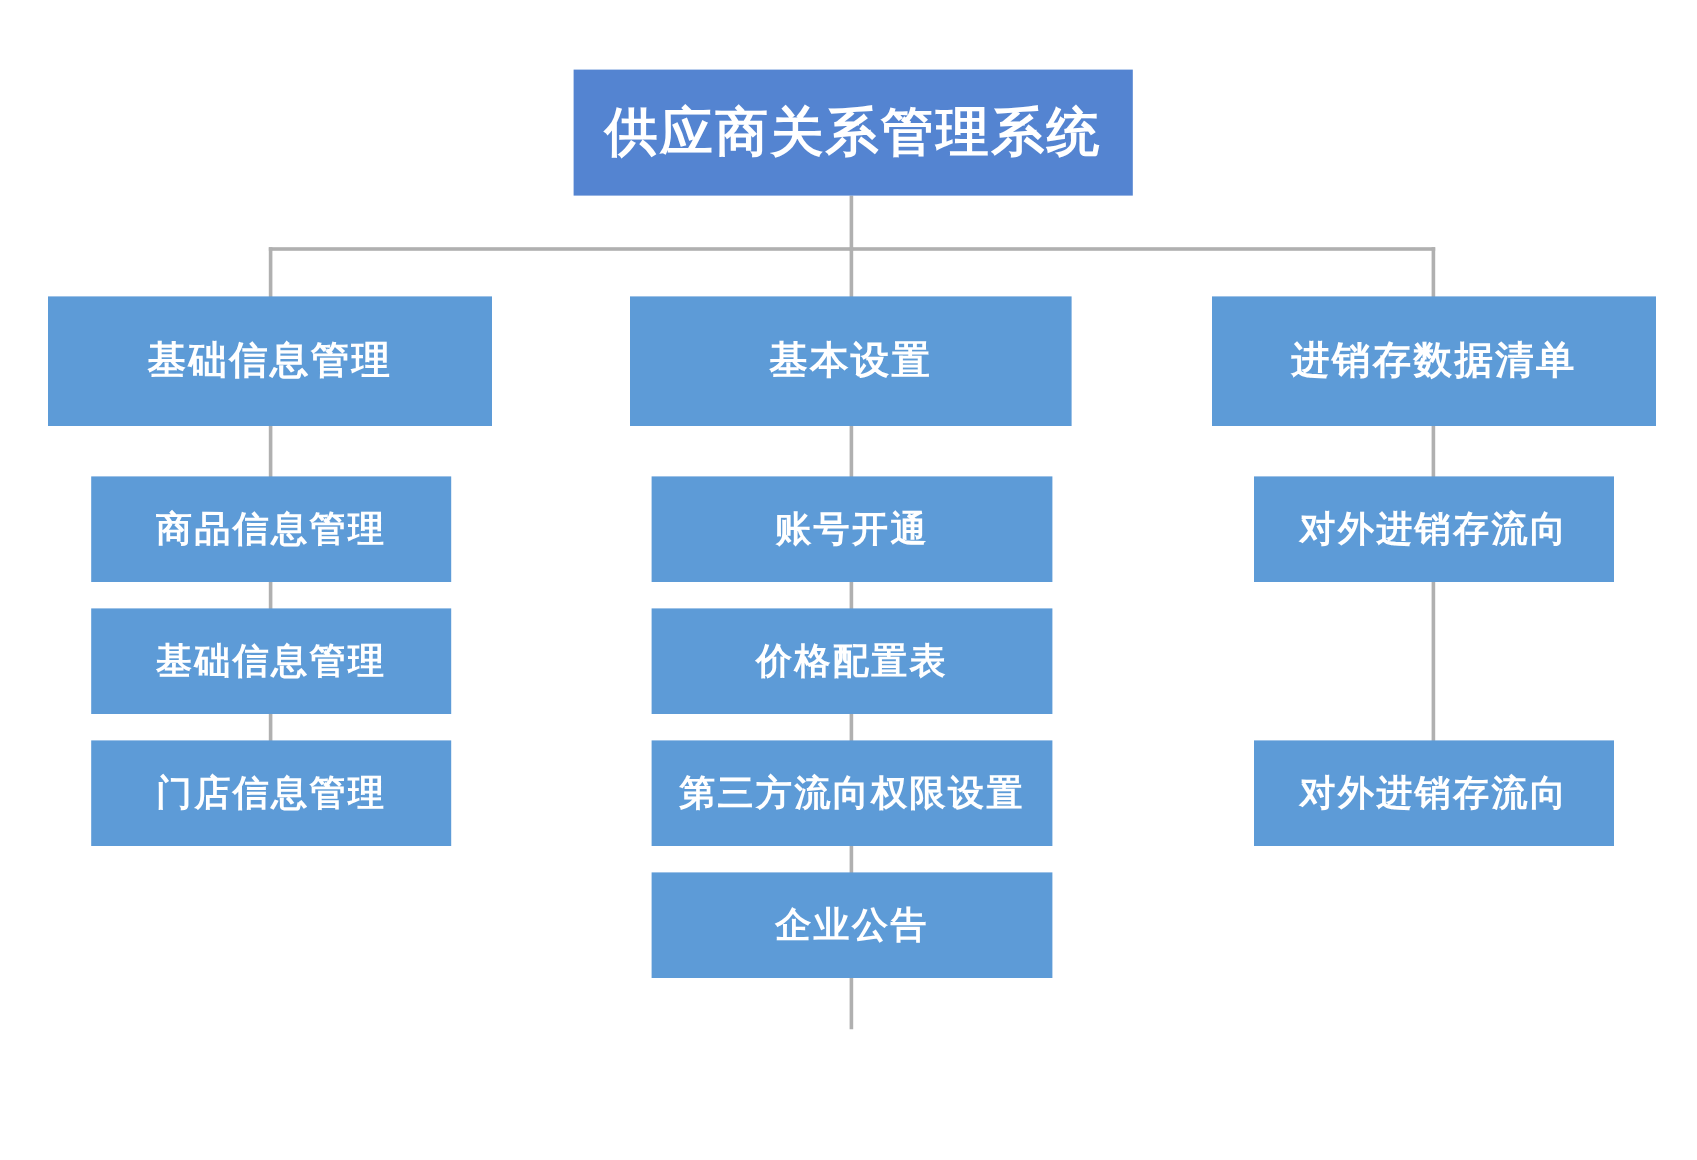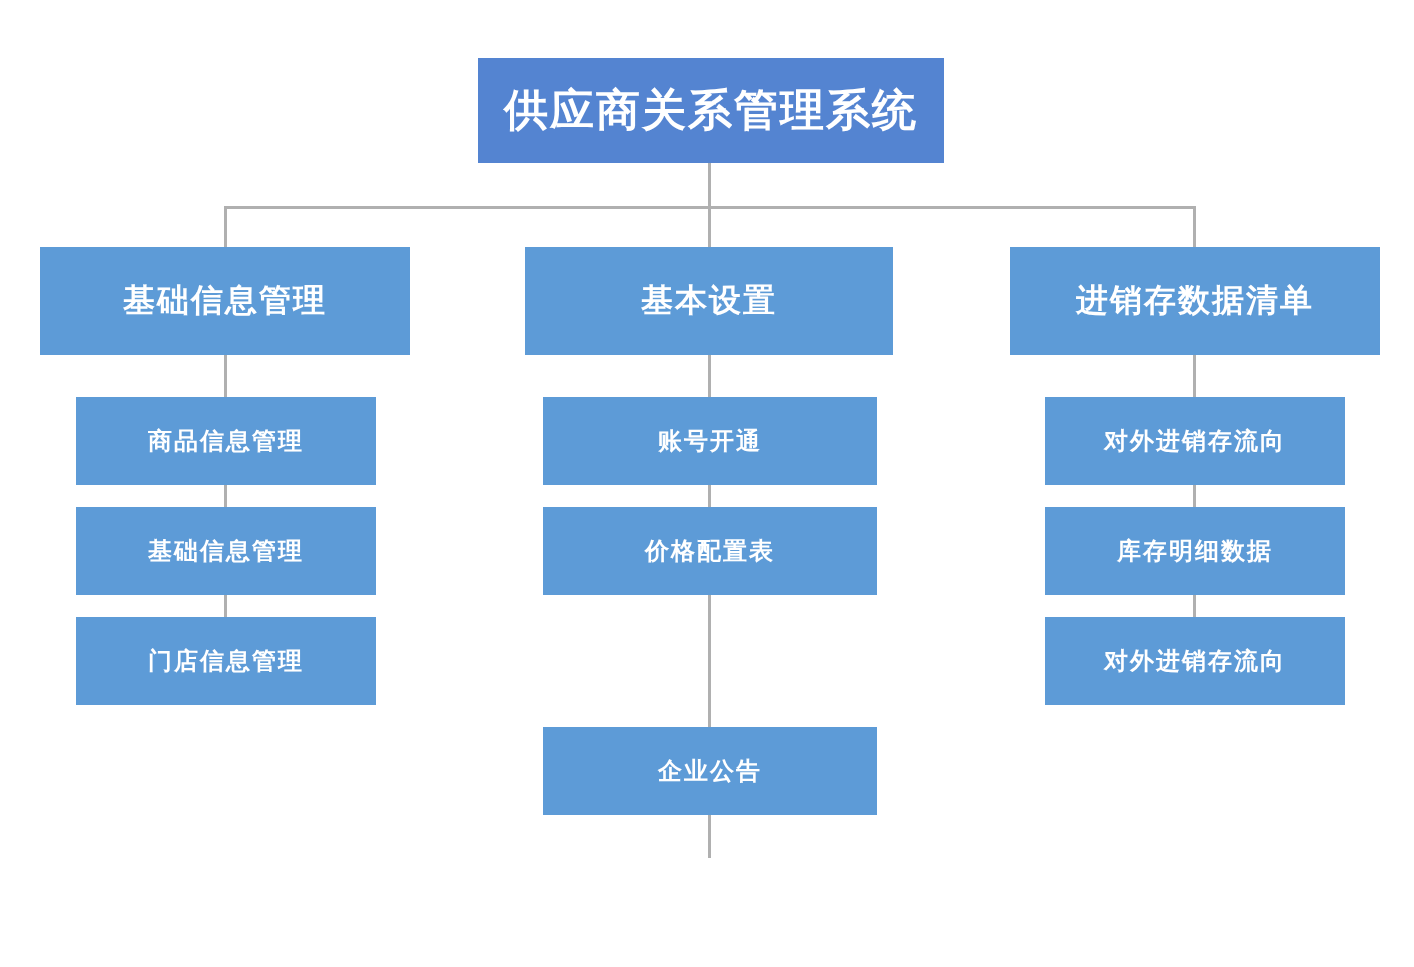--- a/index.html
+++ b/index.html
@@ -37,21 +37,21 @@
   .node.root {
     background: var(--root_fill, #5484D1);
     font-size: 44px;
   }
   .node.branch {
     background: var(--node_fill, #5D9BD7);
     font-size: 32px;
   }
   .node.leaf {
     background: var(--node_fill, #5D9BD7);
-    font-size: 24px;
+    font-size: 30px;
   }
 </style>
 </head>
 <body>
 
 <div class="canvas">
 
   <div class="line v" style="left:708px; top:163px; height:46px;"></div>
   <div class="line h" style="left:224px; top:206px; width:972px;"></div>
   <div class="line v" style="left:224px; top:206px; height:42px;"></div>
@@ -64,20 +64,20 @@
   <div class="node root" style="left:478px; top:58px; width:466px; height:105px;">供应商关系管理系统</div>
 
   <div class="node branch" style="left:40px; top:247px; width:370px; height:108px;">基础信息管理</div>
   <div class="node leaf" style="left:76px; top:397px; width:300px; height:88px;">商品信息管理</div>
   <div class="node leaf" style="left:76px; top:507px; width:300px; height:88px;">基础信息管理</div>
   <div class="node leaf" style="left:76px; top:617px; width:300px; height:88px;">门店信息管理</div>
 
   <div class="node branch" style="left:525px; top:247px; width:368px; height:108px;text-align:center;">基本设置</div>
   <div class="node leaf" style="left:543px; top:397px; width:334px; height:88px;">账号开通</div>
   <div class="node leaf" style="left:543px; top:507px; width:334px; height:88px;">价格配置表</div>
+  <div class="node leaf" style="left:543px; top:617px; width:334px; height:88px;">第三方流向权限设置</div>
   <div class="node leaf" style="left:543px; top:727px; width:334px; height:88px;">企业公告</div>
 
   <div class="node leaf" style="left:1045px; top:397px; width:300px; height:88px;">对外进销存流向</div>
   <div class="node branch" style="left:1010px; top:247px; width:370px; height:108px;">进销存数据清单</div>
-  <div class="node leaf" style="left:1045px; top:507px; width:300px; height:88px;">库存明细数据</div>
   <div class="node leaf" style="left:1045px; top:617px; width:300px; height:88px;">对外进销存流向</div>
 
 </div>
 
 </body></html>

